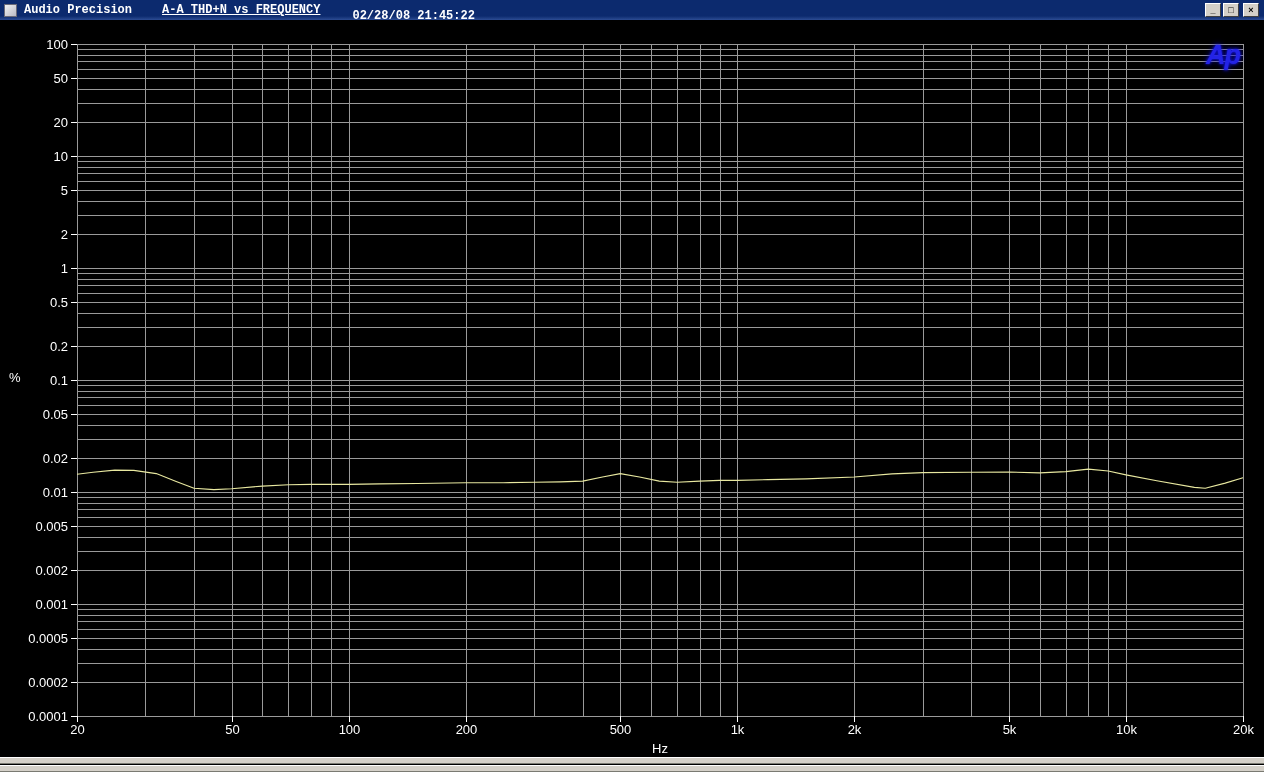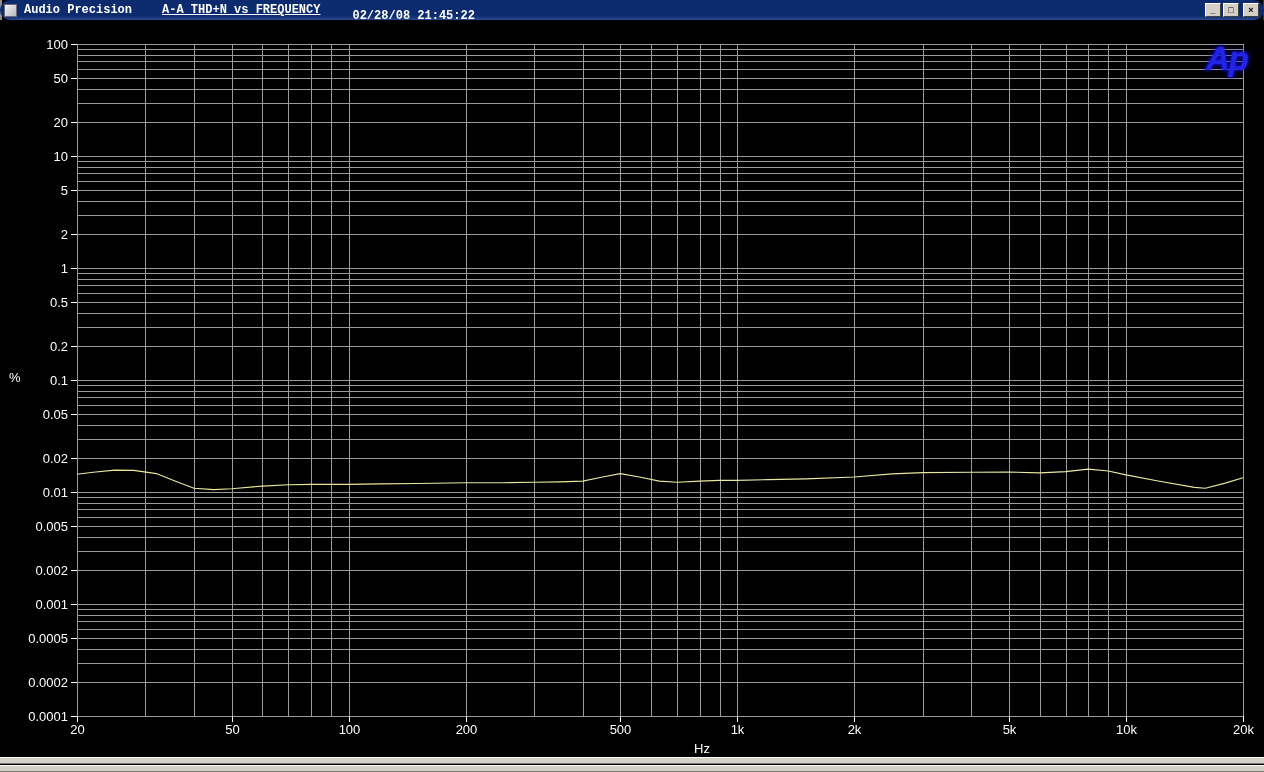--- a/index.html
+++ b/index.html
@@ -12,21 +12,21 @@
     box-shadow:inset 2px 0 0 #8f8f8f, inset -1px 0 0 #3a3a3a, inset 0 -1px 0 #8f8f8f;
   }
   
   .titlebar{
     position:absolute;top:0;left:0;right:0;height:20px;
     background:linear-gradient(to bottom,var(--titlebar,#0c2a6e) 0%,var(--titlebar,#0c2a6e) 80%,#2d4c94 100%);
     display:flex;align-items:center;
     color:var(--titlebar-text,#fff);
     font-family:"Liberation Mono",monospace;
     font-weight:bold;font-size:12px;
-    padding-left:4px;box-sizing:border-box;border-radius:10px;
+    padding-left:4px;box-sizing:border-box;
   }
   .app-icon{
     width:13px;height:13px;flex:0 0 13px;
     background:linear-gradient(135deg,#f2f2f2,#b9b9c4);
     border:1px solid #6a6a78;box-sizing:border-box;
   }
   .t-app{margin-left:7px;white-space:pre;}
   .t-doc{margin-left:30px;white-space:pre;text-decoration:underline;}
   .t-time{margin-left:32px;white-space:pre;margin-top:11px;}
   .winbtns{position:absolute;right:5px;top:3px;display:flex;}
@@ -48,24 +48,24 @@
   .client svg{position:absolute;top:0;left:0;}
   svg text{
     font-family:"Liberation Sans",sans-serif;
     font-size:13px;fill:var(--tick-text,#fff);
   }
   .unit-label{
     position:absolute;color:var(--tick-text,#fff);
     font-size:13px;line-height:14px;
   }
   .pct-label{left:9px;top:351px;}
-  .hz-label{left:610px;top:722px;width:100px;text-align:right;}
+  .hz-label{left:610px;top:722px;width:100px;text-align:center;}
   .ap-logo{
     position:absolute;left:1206px;top:20px;
-    font-size:33px;font-weight:bold;font-style:italic;
+    font-size:27px;font-weight:bold;font-style:italic;
     letter-spacing:-1px;
     color:var(--logo-blue,#2323e6);
     text-shadow:0 0 3px #1a1aff,0 0 6px #0d0dbb;
   }
   
   .bottombar{
     position:absolute;bottom:0;left:0;width:1264px;height:15px;
     background:#000;
   }
   .strip{

